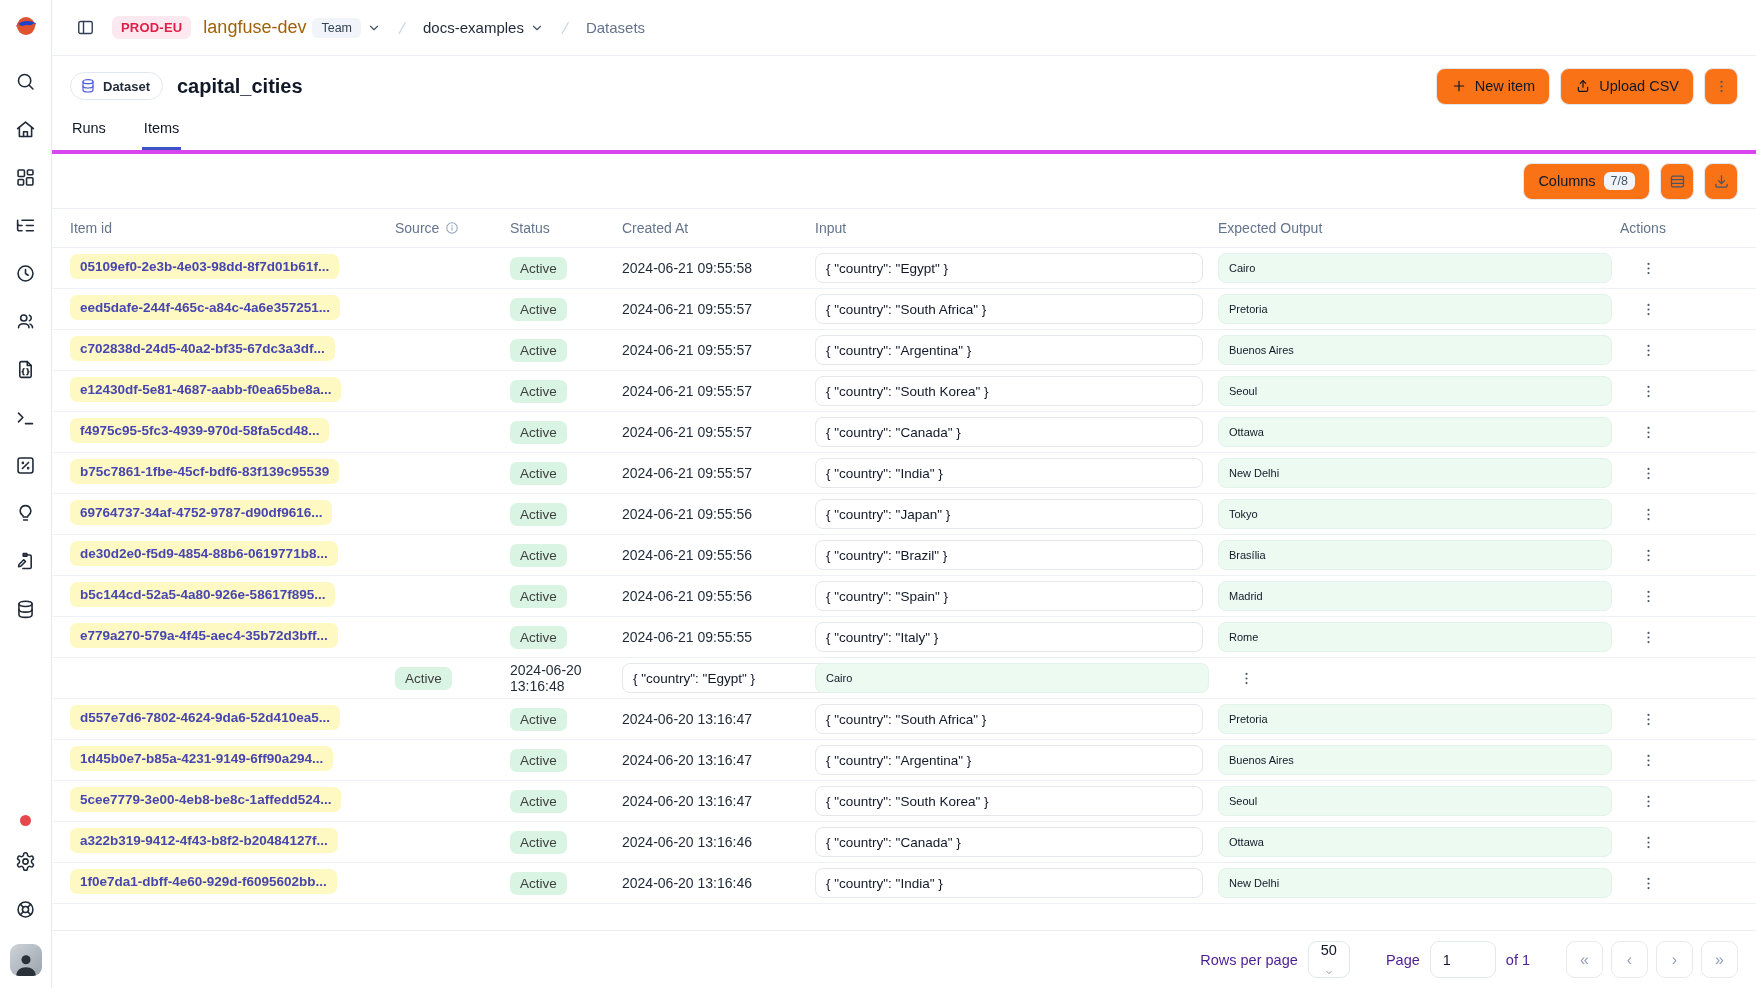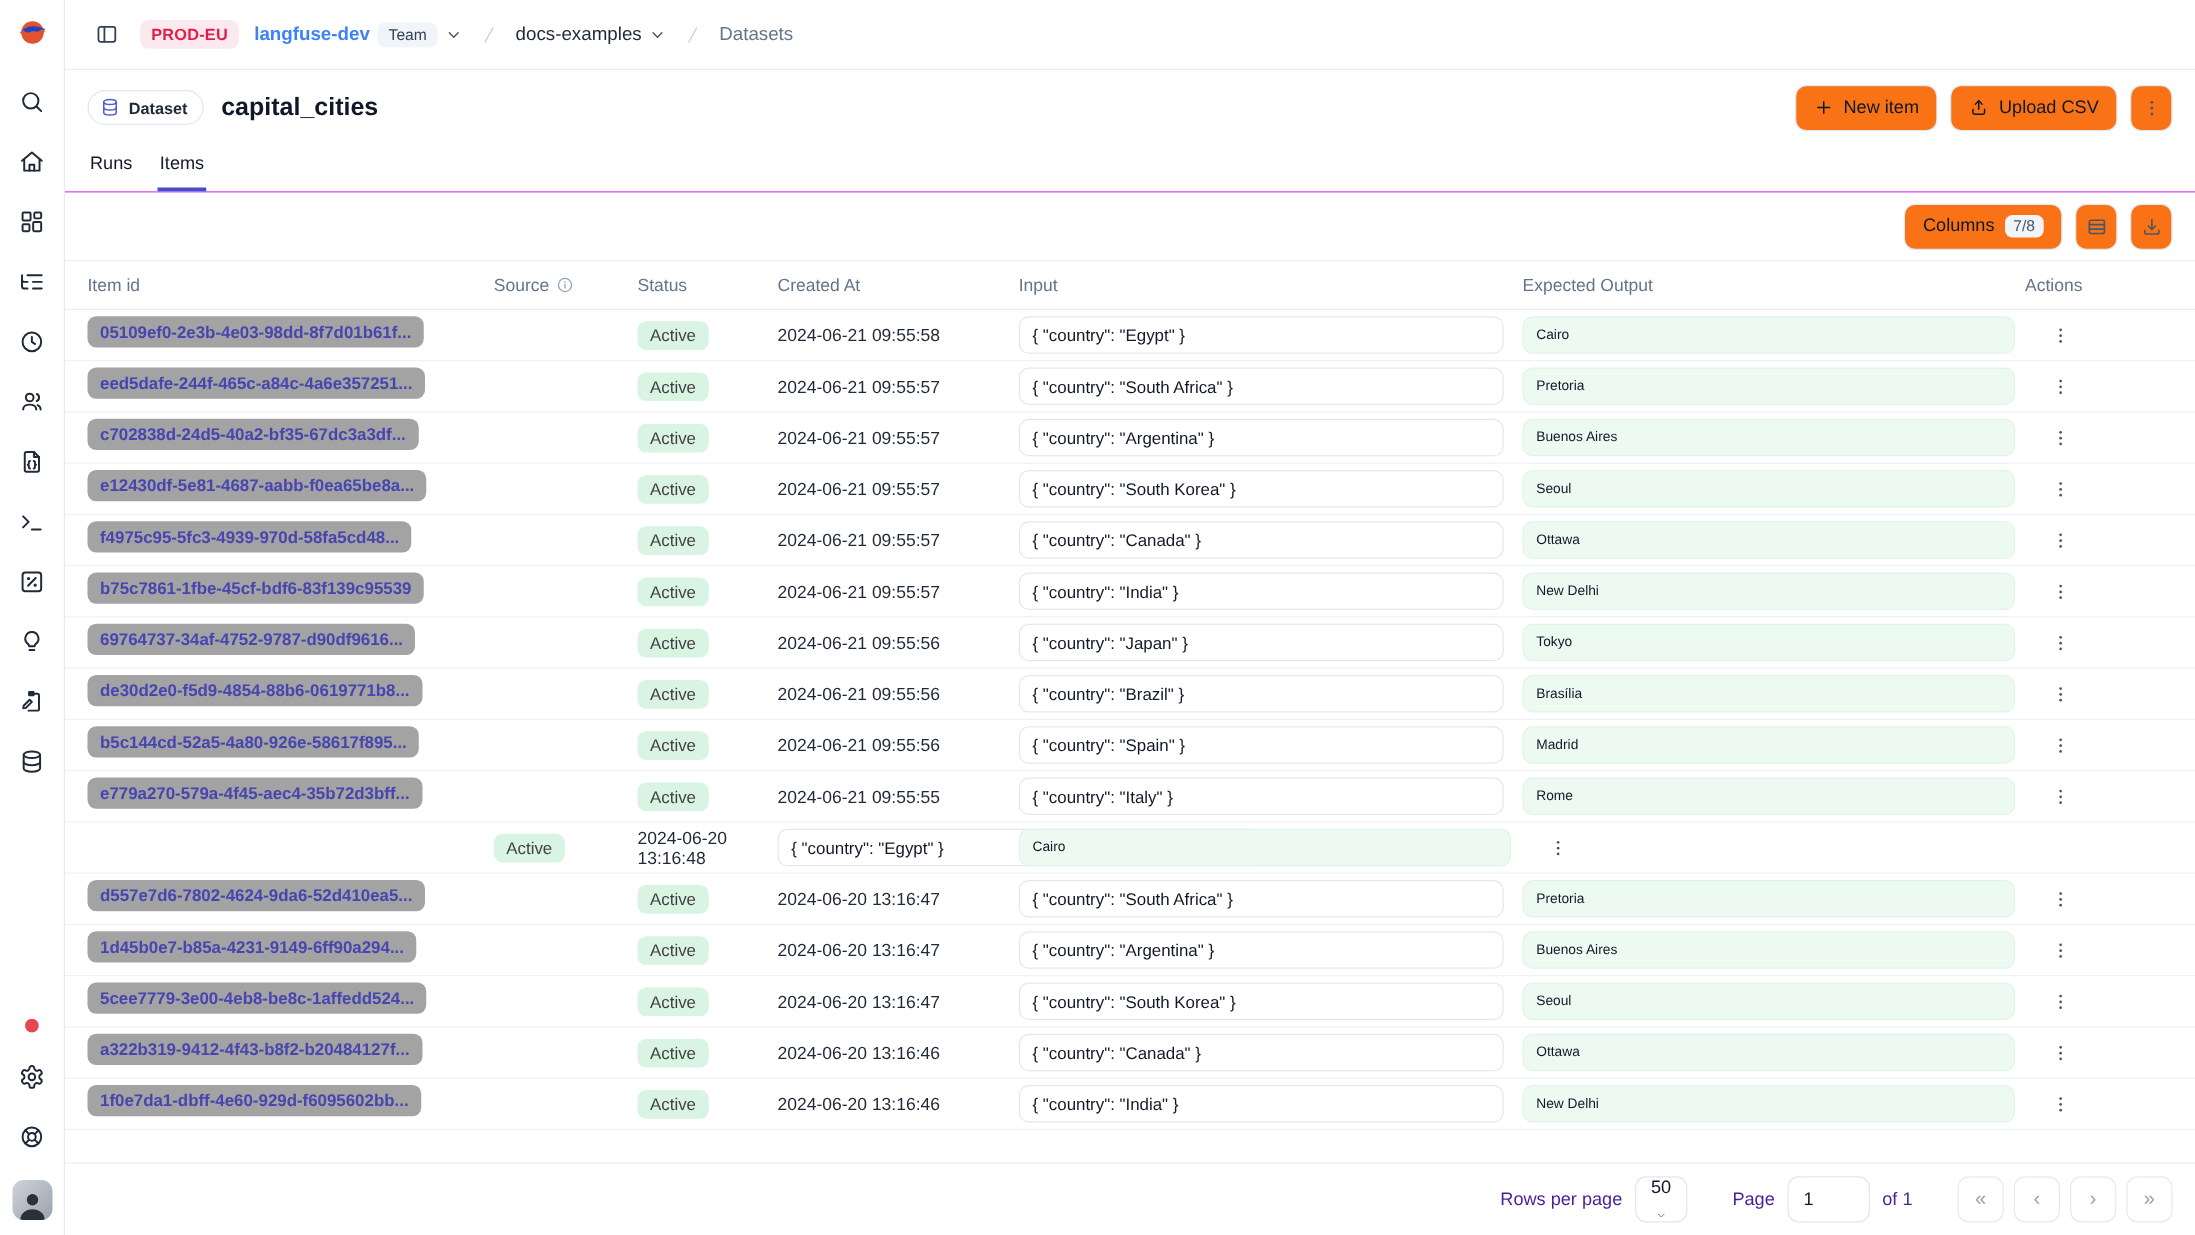--- a/index.html
+++ b/index.html
@@ -25,21 +25,21 @@
   .main { flex:1; display:flex; flex-direction:column; min-width:0; }
 
   
   .topbar { height:56px; border-bottom:1px solid #eceff3; display:flex; align-items:center;
     padding:0 18px; gap:12px; flex:0 0 56px; }
   .icon-ghost { width:30px; height:30px; display:flex; align-items:center; justify-content:center;
     color:#334155; cursor:pointer; border-radius:6px; }
   .icon-ghost svg { width:19px; height:19px; }
   .env-badge { background:#fce8ef; color:#e11d48; font-size:13px; font-weight:600;
     padding:4px 9px; border-radius:7px; letter-spacing:.2px; }
-  .org-name { font-size:15px; font-weight:700; color:#3b82f6; }
+  .org-name { font-size:18px; font-weight:400; color:#a16207; }
   .type-pill { background:#f1f5f9; color:#334155; font-size:12.5px; padding:3px 9px; border-radius:6px; }
   .crumb-chev { color:#475569; display:flex; align-items:center; cursor:pointer; }
   .crumb-chev svg { width:14px; height:14px; }
   .crumb-slash { color:#cbd5e1; width:18px; height:22px; }
   .project-name { font-size:15px; color:#1f2937; }
   .crumb-muted { font-size:15px; color:#64748b; }
   .crumb-group { display:flex; align-items:center; gap:6px; cursor:pointer; }
 
   
   .page-head { height:56px; display:flex; align-items:center; padding:4px 18px 0; gap:14px; flex:0 0 56px; }
@@ -50,41 +50,41 @@
   .page-title { font-size:20px; font-weight:700; color:#111827; }
   .head-actions { margin-left:auto; display:flex; align-items:center; gap:10px; }
   .btn { display:flex; align-items:center; gap:8px; border:1px solid #e2e8f0; background:#f97316;
     border-radius:9px; height:37px; padding:0 14px; font-size:14.5px; font-weight:500;
     color:#0f172a; cursor:pointer; font-family:inherit; }
   .btn svg { width:16px; height:16px; color:#0f172a; }
   .btn-icon { width:34px; padding:0; justify-content:center; }
   .btn-icon svg { width:17px; height:17px; color:#475569; }
 
   
-  .tabs { height:42px; flex:0 0 42px; display:flex; align-items:flex-end; gap:18px;
-    padding:0 18px; border-bottom:1px solid #d946ef; }
+  .tabs { height:42px; flex:0 0 42px; display:flex; align-items:flex-start; gap:34px;
+    padding:0 18px; border-bottom:4px solid #d946ef; }
   .tab { font-size:14.5px; font-weight:500; color:#111827; padding:8px 2px 11px; cursor:pointer;
     border-bottom:3px solid transparent; }
   .tab.active { border-bottom-color:var(--accent,#3d52c6); }
 
   
   .toolbar { height:54px; flex:0 0 54px; display:flex; align-items:center; justify-content:flex-end;
     gap:10px; padding:0 18px; }
   .count-badge { background:#f1f5f9; color:#475569; font-size:12.5px; font-weight:500;
     border-radius:6px; padding:2px 7px; }
 
   
   .grid-row { display:grid; grid-template-columns:325px 115px 112px 193px 403px 402px 1fr;
     align-items:center; padding:0 18px; }
   .thead { height:40px; flex:0 0 40px; border-top:1px solid #eceff3; border-bottom:1px solid #eceff3; }
   .th { font-size:14px; color:#64748b; display:flex; align-items:center; gap:6px; }
   .th svg { width:14px; height:14px; color:#94a3b8; }
   .tbody { flex:1; overflow:hidden; }
   .tr { height:41px; border-bottom:1px solid #eef1f6; }
-  .id-pill { display:inline-block; max-width:315px; background:#a3a3a3; color:#4745b0;
+  .id-pill { display:inline-block; max-width:315px; background:#fef9c3; color:#4745b0;
     font-size:13.5px; font-weight:600; padding:5px 10px; border-radius:7px; white-space:nowrap;
     overflow:hidden; cursor:pointer; }
   .status-badge { display:inline-block; background:#d9f4e3; color:#404040; font-size:13.5px;
     padding:4px 10px; border-radius:7px; }
   .created { font-size:14px; color:#1f2937; }
   .input-box { width:388px; height:30px; border:1px solid #e5e7eb; border-radius:8px; background:#fff;
     font-size:13.5px; color:#111827; display:flex; align-items:center; padding:0 10px;
     white-space:nowrap; overflow:hidden; cursor:pointer; }
   .expect-box { width:394px; height:30px; border:1px solid #e2f3e9; border-radius:8px; background:#edfaf1;
     font-size:11px; color:#111827; display:flex; align-items:center; padding:0 10px;

